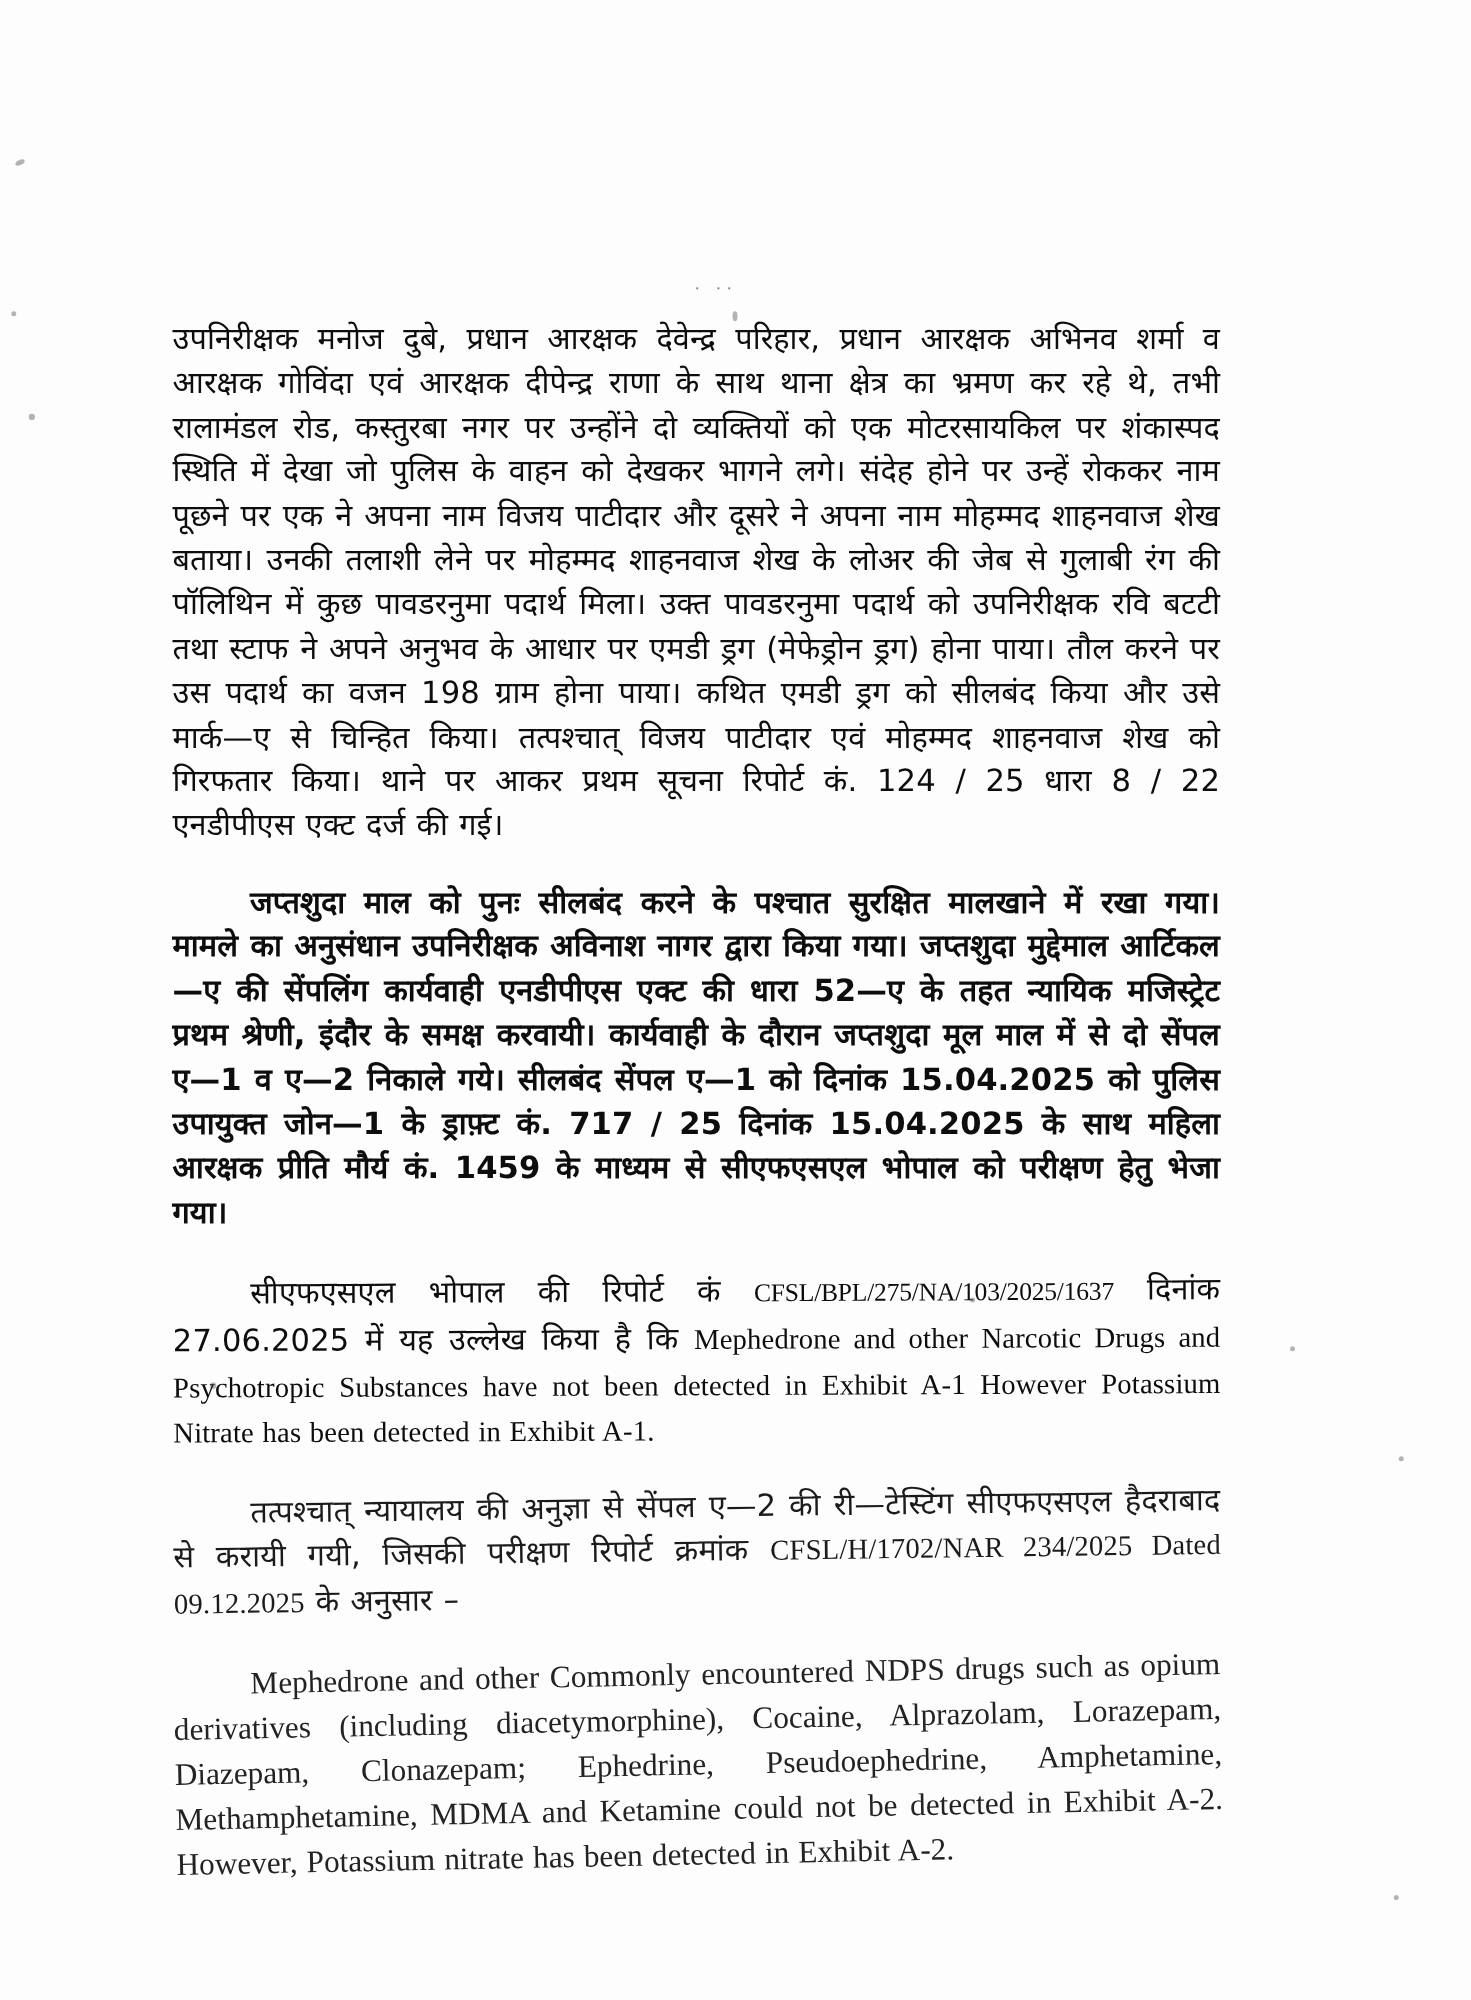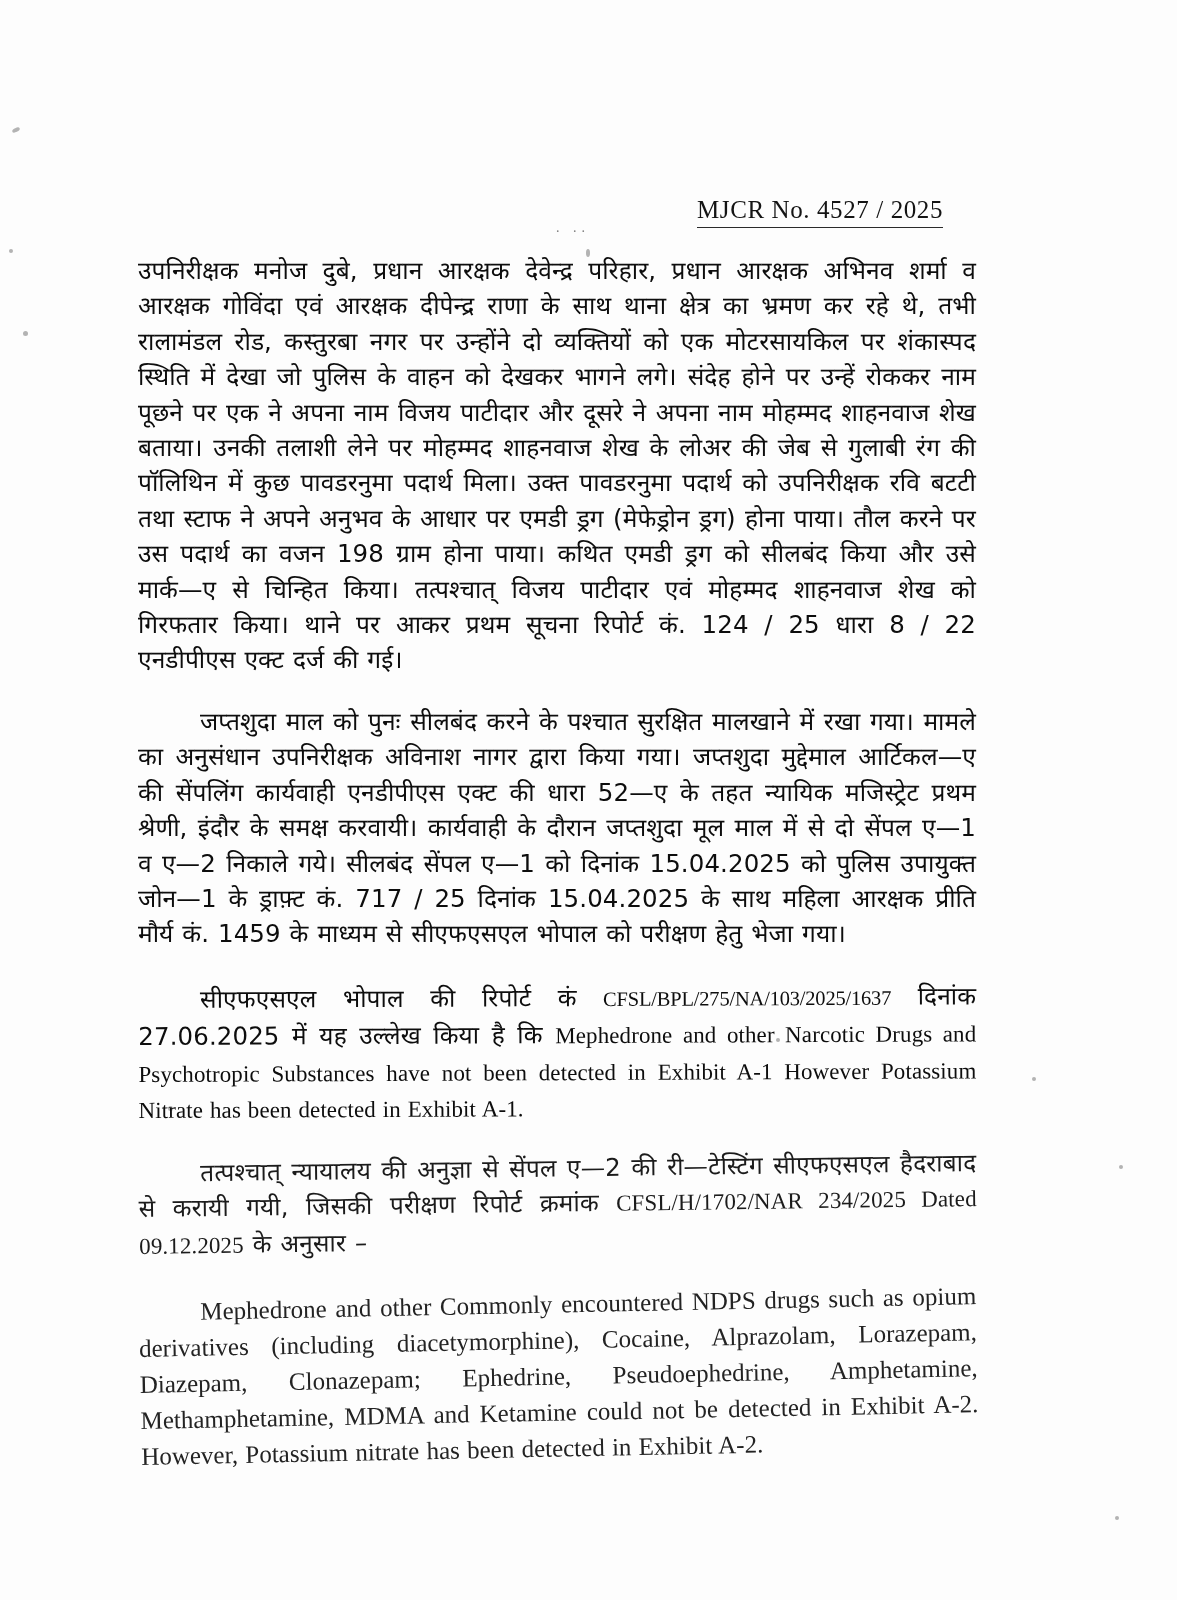--- a/index.html
+++ b/index.html
@@ -93,21 +93,21 @@
     font-size: 25px;
     line-height: 36px;
     text-align: justify;
     margin: 0;
     color: #111111;
     word-spacing: 1px;
   }
 
   .indent { text-indent: 62px; }
 
-  .gap-1 { margin-top: 26px; }
+  .gap-1 { margin-top: 26px; font-weight: bold; }
   .gap-2 { margin-top: 30px; }
   .gap-3 { margin-top: 28px; }
   .gap-4 { margin-top: 30px; }
 
   
   .skew-a { transform: rotate(-0.25deg); transform-origin: left top; }
   .skew-b { transform: rotate(-0.75deg); transform-origin: left top; }
   .skew-c { transform: rotate(-1.15deg); transform-origin: left top; }
 
   .fade-a { color: #1b1b1b; }
@@ -123,21 +123,20 @@
   <div class="speckle" style="left:23px;  top:331px; width:5px;  height:5px;"></div>
   <div class="speckle" style="left:1119px;top:1165px;width:4px; height:4px;"></div>
   <div class="speckle" style="left:1032px;top:1077px;width:4px; height:4px;"></div>
   <div class="speckle" style="left:776px; top:1038px;width:4px; height:4px;"></div>
   <div class="speckle" style="left:168px; top:1106px;width:5px; height:5px;"></div>
   <div class="speckle" style="left:586px; top:249px; width:4px; height:8px;"></div>
   <div class="speckle" style="left:1115px;top:1516px;width:4px; height:4px;"></div>
 
   <div class="header-area">
     <span class="header-dots">. ..</span>
-    <span class="doc-number">MJCR No.  4527 / 2025</span>
   </div>
 
   <div class="body-area">
 
     <p class="p-hi">उपनिरीक्षक मनोज दुबे, प्रधान आरक्षक देवेन्द्र परिहार, प्रधान आरक्षक अभिनव शर्मा व आरक्षक गोविंदा एवं आरक्षक दीपेन्द्र राणा के साथ थाना क्षेत्र का भ्रमण कर रहे थे, तभी रालामंडल रोड, कस्तुरबा नगर पर उन्होंने दो व्यक्तियों को एक मोटरसायकिल पर शंकास्पद स्थिति में देखा जो पुलिस के वाहन को देखकर भागने लगे। संदेह होने पर उन्हें रोककर नाम पूछने पर एक ने अपना नाम विजय पाटीदार और दूसरे ने अपना नाम मोहम्मद शाहनवाज शेख बताया। उनकी तलाशी लेने पर मोहम्मद शाहनवाज शेख के लोअर की जेब से गुलाबी रंग की पॉलिथिन में कुछ पावडरनुमा पदार्थ मिला। उक्त पावडरनुमा पदार्थ को उपनिरीक्षक रवि बटटी तथा स्टाफ ने अपने अनुभव के आधार पर एमडी ड्रग (मेफेड्रोन ड्रग) होना पाया। तौल करने पर उस पदार्थ का वजन 198 ग्राम होना पाया। कथित एमडी ड्रग को सीलबंद किया और उसे मार्क—ए से चिन्हित किया। तत्पश्चात्  विजय पाटीदार एवं मोहम्मद शाहनवाज शेख को गिरफतार किया। थाने पर आकर प्रथम सूचना रिपोर्ट कं. 124 / 25 धारा 8 / 22 एनडीपीएस एक्ट दर्ज की गई।</p>
 
     <p class="p-hi indent gap-1">जप्तशुदा माल को पुनः सीलबंद करने के पश्चात सुरक्षित मालखाने में रखा गया। मामले का अनुसंधान उपनिरीक्षक अविनाश नागर द्वारा किया गया। जप्तशुदा मुद्देमाल आर्टिकल—ए की सेंपलिंग कार्यवाही एनडीपीएस एक्ट की धारा 52—ए के तहत न्यायिक मजिस्ट्रेट प्रथम श्रेणी, इंदौर के समक्ष करवायी। कार्यवाही के दौरान जप्तशुदा मूल माल में से दो सेंपल ए—1 व ए—2 निकाले गये।  सीलबंद सेंपल ए—1 को दिनांक 15.04.2025 को पुलिस उपायुक्त जोन—1 के ड्राफ़्ट कं. 717 / 25 दिनांक 15.04.2025 के साथ महिला आरक्षक प्रीति मौर्य कं. 1459 के माध्यम से सीएफएसएल भोपाल को परीक्षण हेतु भेजा गया।</p>
 
     <p class="p-hi indent gap-2 skew-a">
       <span>सीएफएसएल भोपाल की रिपोर्ट कं</span>

